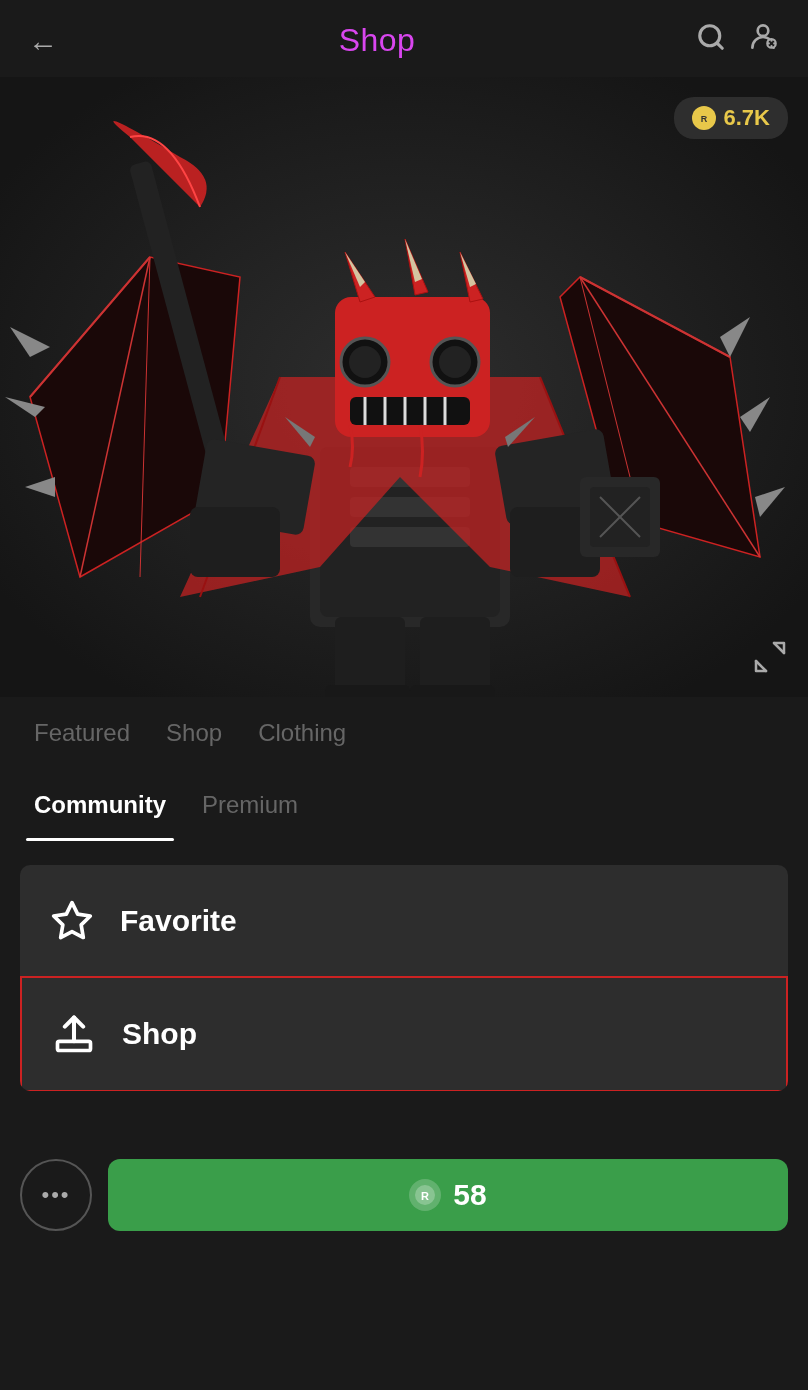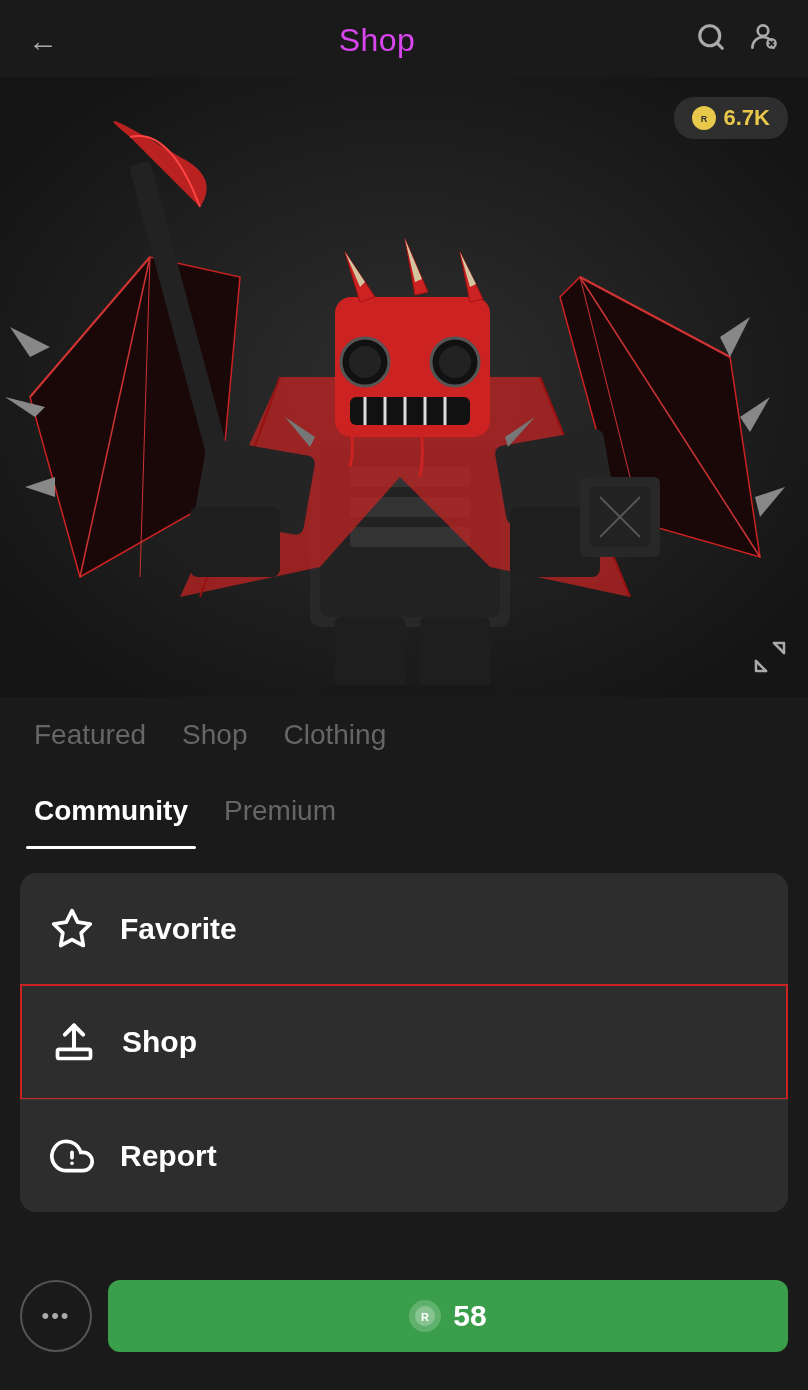--- a/index.html
+++ b/index.html
@@ -107,21 +107,21 @@
       display: flex;
       align-items: center;
       gap: 0;
       overflow-x: auto;
       scrollbar-width: none;
     }
     .tabs-row::-webkit-scrollbar { display: none; }
 
     .tab-item {
       padding: 22px 18px;
-      font-size: 28px;
+      font-size: 24px;
       color: #666;
       white-space: nowrap;
       cursor: pointer;
       position: relative;
       font-weight: 400;
     }
     .tab-item.active {
       color: #fff;
       font-weight: 600;
     }
@@ -139,21 +139,21 @@
     
     .content {
       background: #1a1a1a;
       padding: 24px 20px;
       flex: 1;
     }
 
     
     .action-menu {
       background: #2d2d2d;
-      border-radius: 16px;
+      border-radius: 10px;
       overflow: hidden;
       margin-bottom: 24px;
     }
     .action-item {
       display: flex;
       align-items: center;
       gap: 24px;
       padding: 32px 28px;
       cursor: pointer;
       position: relative;
@@ -407,31 +407,20 @@
       <div class="action-icon">
         <svg width="44" height="44" viewBox="0 0 24 24" fill="none" stroke="#fff" stroke-width="2.2" stroke-linecap="round" stroke-linejoin="round">
           <line x1="12" y1="16" x2="12" y2="3"></line>
           <polyline points="7,8 12,3 17,8"></polyline>
           <rect x="3" y="16" width="18" height="5" rx="1" stroke="#fff" stroke-width="2" fill="none"></rect>
         </svg>
       </div>
       <span class="action-label">Shop</span>
     </div>
 
-    <div class="action-item">
-      <div class="action-icon">
-        <svg width="44" height="44" viewBox="0 0 24 24" fill="none">
-
-          <path d="M18 10h-1.26A8 8 0 1 0 9 20h9a5 5 0 0 0 0-10z" stroke="#fff" stroke-width="2" fill="none"></path>
-          <line x1="12" y1="13" x2="12" y2="10" stroke="#fff" stroke-width="2" stroke-linecap="round"></line>
-          <circle cx="12" cy="16" r="1" fill="#fff"></circle>
-        </svg>
-      </div>
-      <span class="action-label">Report</span>
-    </div>
   </div>
 </div>
 
 <div class="bottom-bar">
   <button class="more-btn">
     <span class="more-dots">•••</span>
   </button>
   <button class="buy-btn">
     <div class="buy-robux-icon">
       <svg width="22" height="22" viewBox="0 0 22 22">

